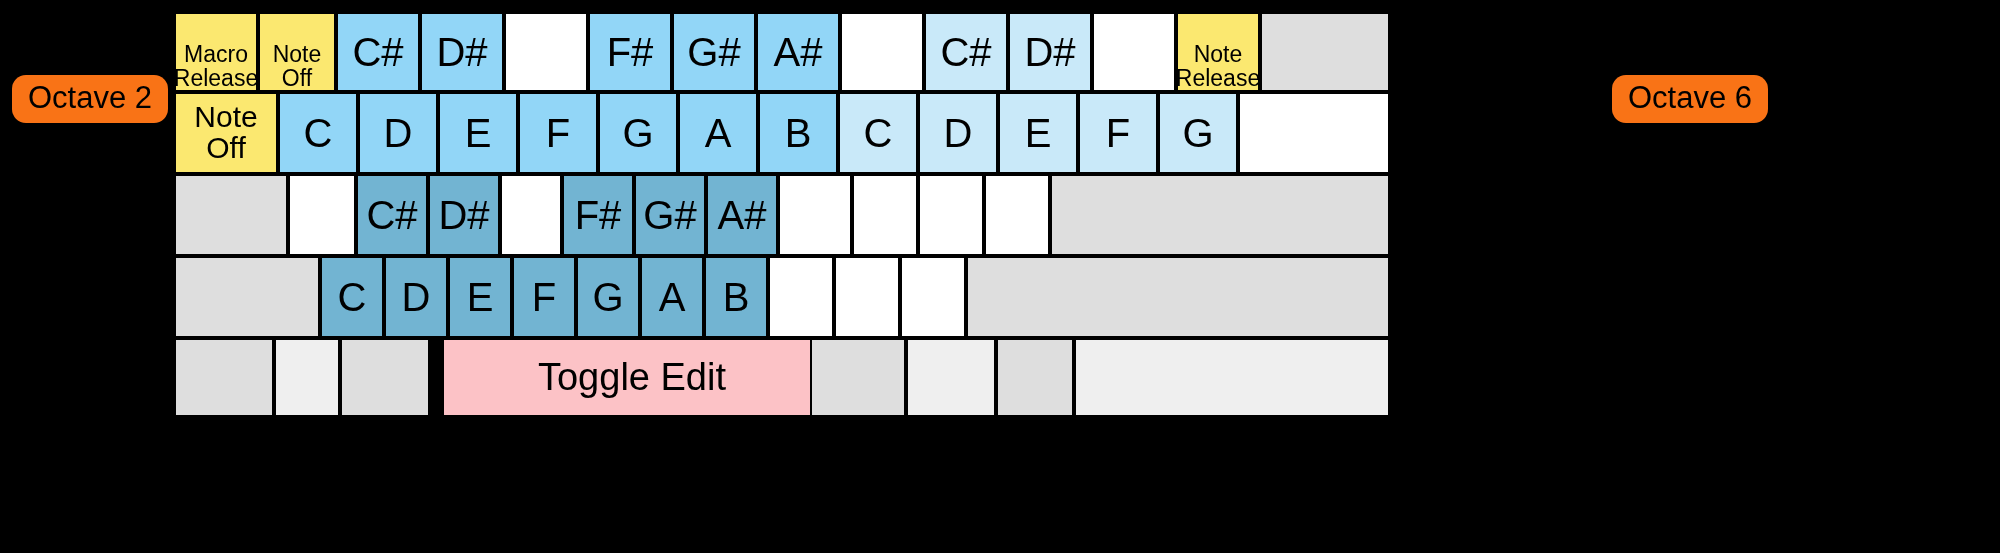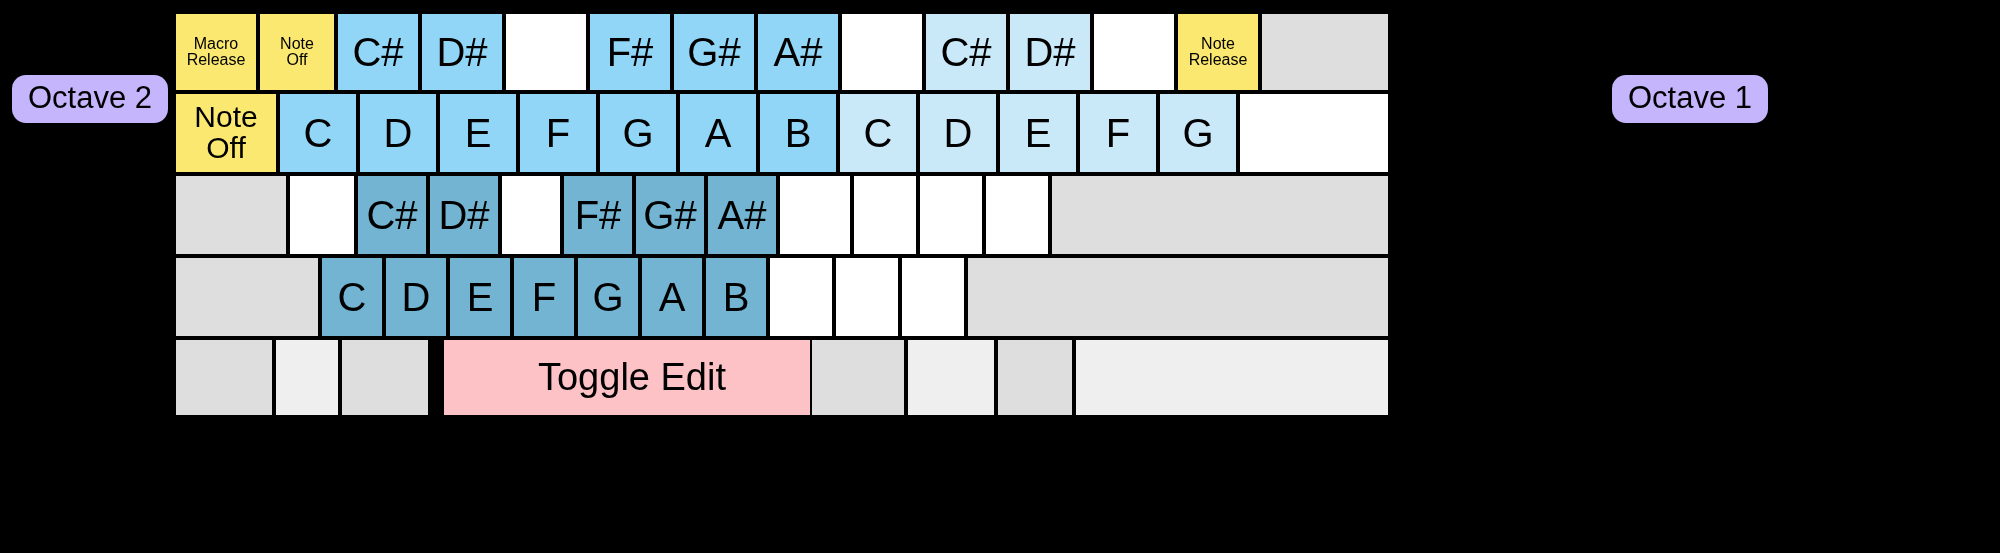--- a/index.html
+++ b/index.html
@@ -14,55 +14,55 @@
     position:absolute;
     box-sizing:border-box;
     border:2px solid #000;
     display:flex;align-items:center;justify-content:center;
     text-align:center;
     color:#000;
     line-height:1.02;
     overflow:hidden;
   }
   .cell.big{font-size:40px;}
-  .cell.small{font-size:16px;}
+  .cell.small{font-size:23px;align-items:flex-end;}
   .cell.mid{font-size:30px;}
   .cell.toggle{font-size:38px;}
 
   
   .c-yellow{background:#FBE870;}
   .c-blue{background:#92D6F7;}
   .c-blue-lite{background:#C9E9F9;}
   .c-blue-dark{background:#72B4D2;}
   .c-white{background:#FFFFFF;}
   .c-grey{background:#DEDEDE;}
   .c-grey-lite{background:#EFEFEF;}
   .c-pink{background:#FCC2C6;}
 
   
   .octlabel{
     position:absolute;
-    background:#c4b5fd;
+    background:#f97316;
     border-radius:14px;
     color:#000;
     font-size:31px;
     padding:5px 16px 7px 16px;
     white-space:nowrap;
   }
   #oct2{left:12px;top:75px;}
   #oct1{left:12px;top:238px;}
   #oct3{left:1612px;top:75px;}
 </style>
 </head>
 <body>
 
 <div class="stage">
 
   <div class="octlabel" id="oct2">Octave 2</div>
-  <div class="octlabel" id="oct3">Octave 1</div>
+  <div class="octlabel" id="oct3">Octave 6</div>
 
   <div class="kbd" id="kbd">
       <div class="row" style="position: absolute; left: 0px; top: 0px; height: 80px; width: 1216px;">
         <div class="cell c-yellow small" style="left: 0px; top: 0px; width: 84px; height: 80px;">
           <span>Macro<br>Release</span>
         </div>
         <div class="cell c-yellow small" style="left: 84px; top: 0px; width: 78px; height: 80px;">
           <span>Note<br>Off</span>
         </div>
         <div class="cell c-blue big" style="left: 162px; top: 0px; width: 84px; height: 80px;">

